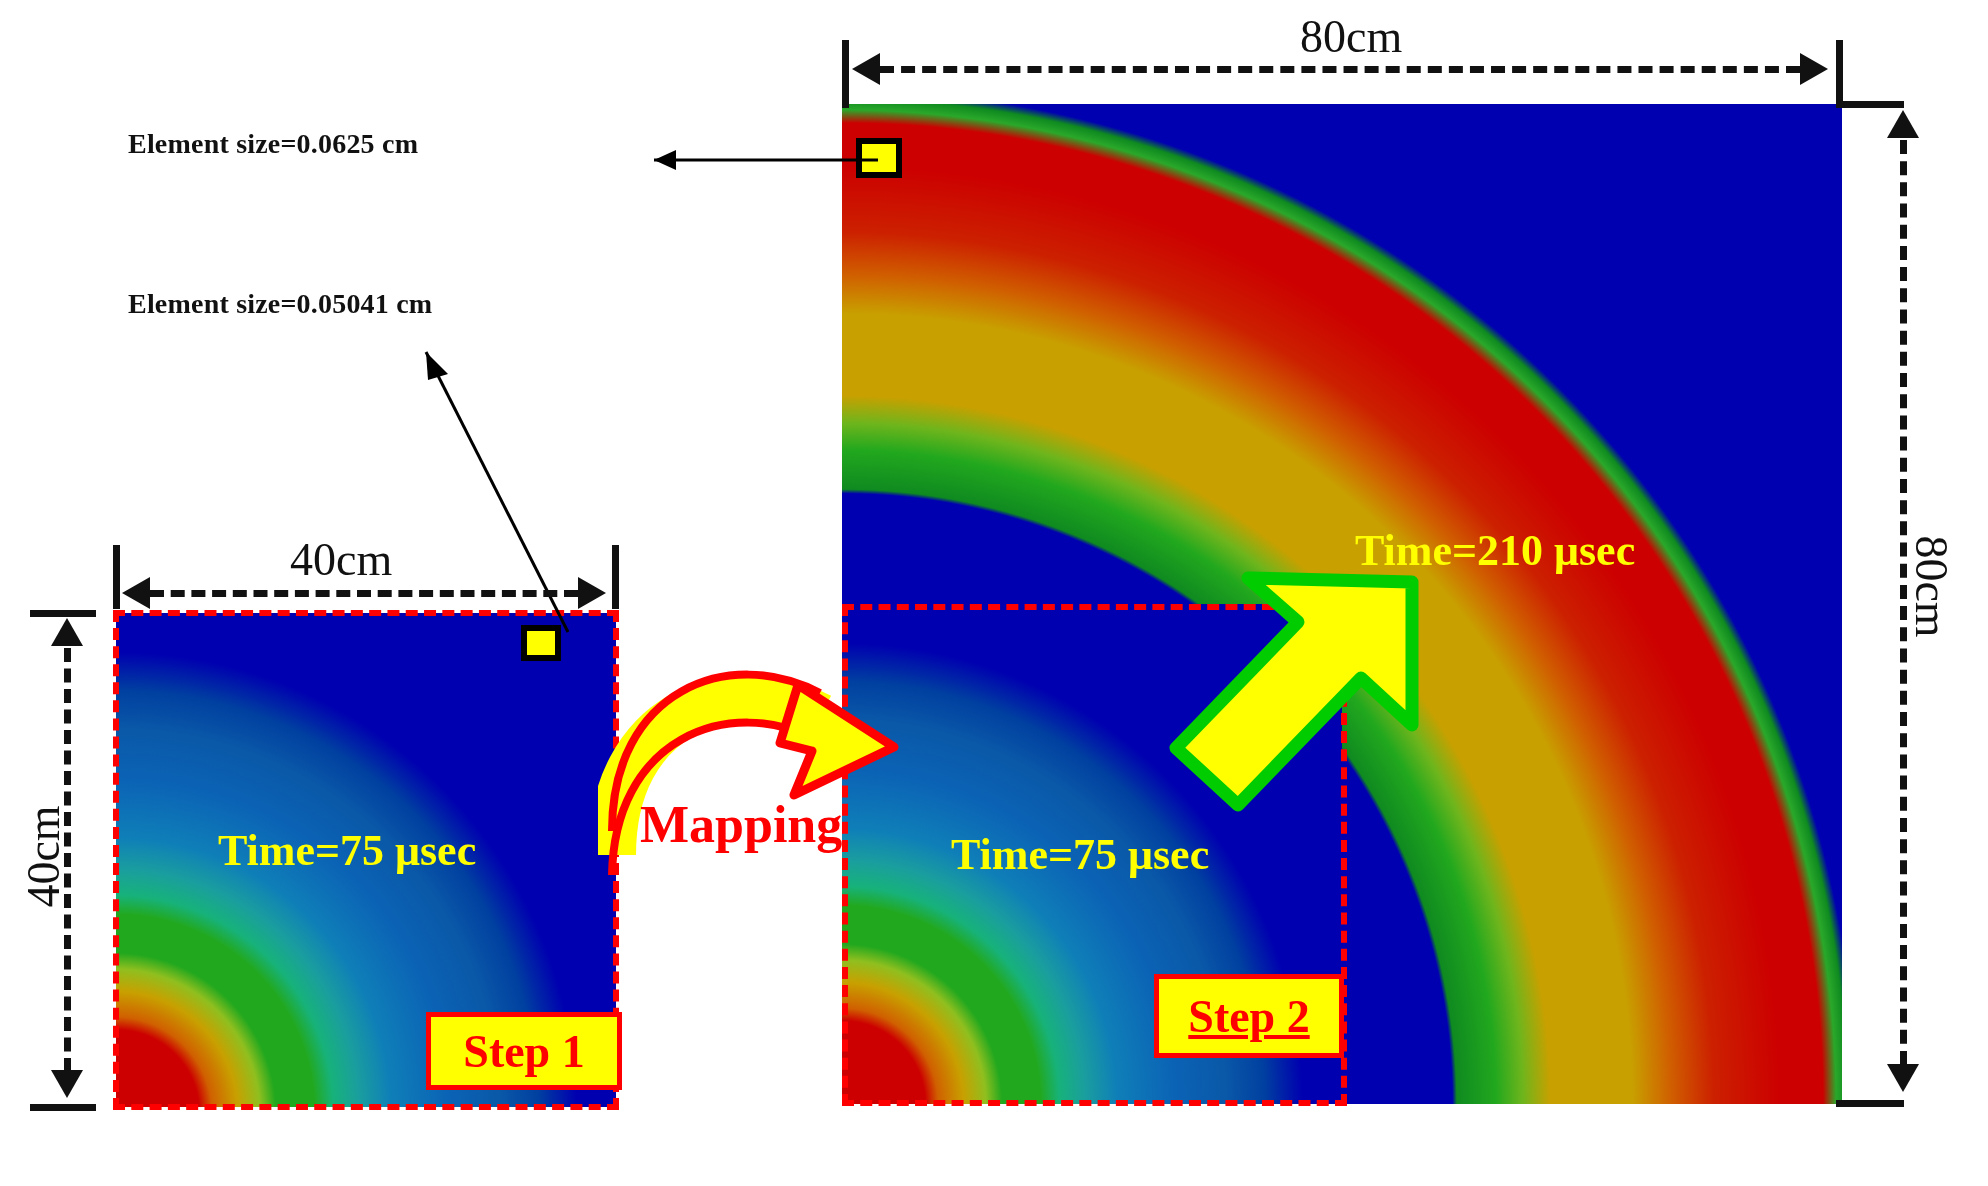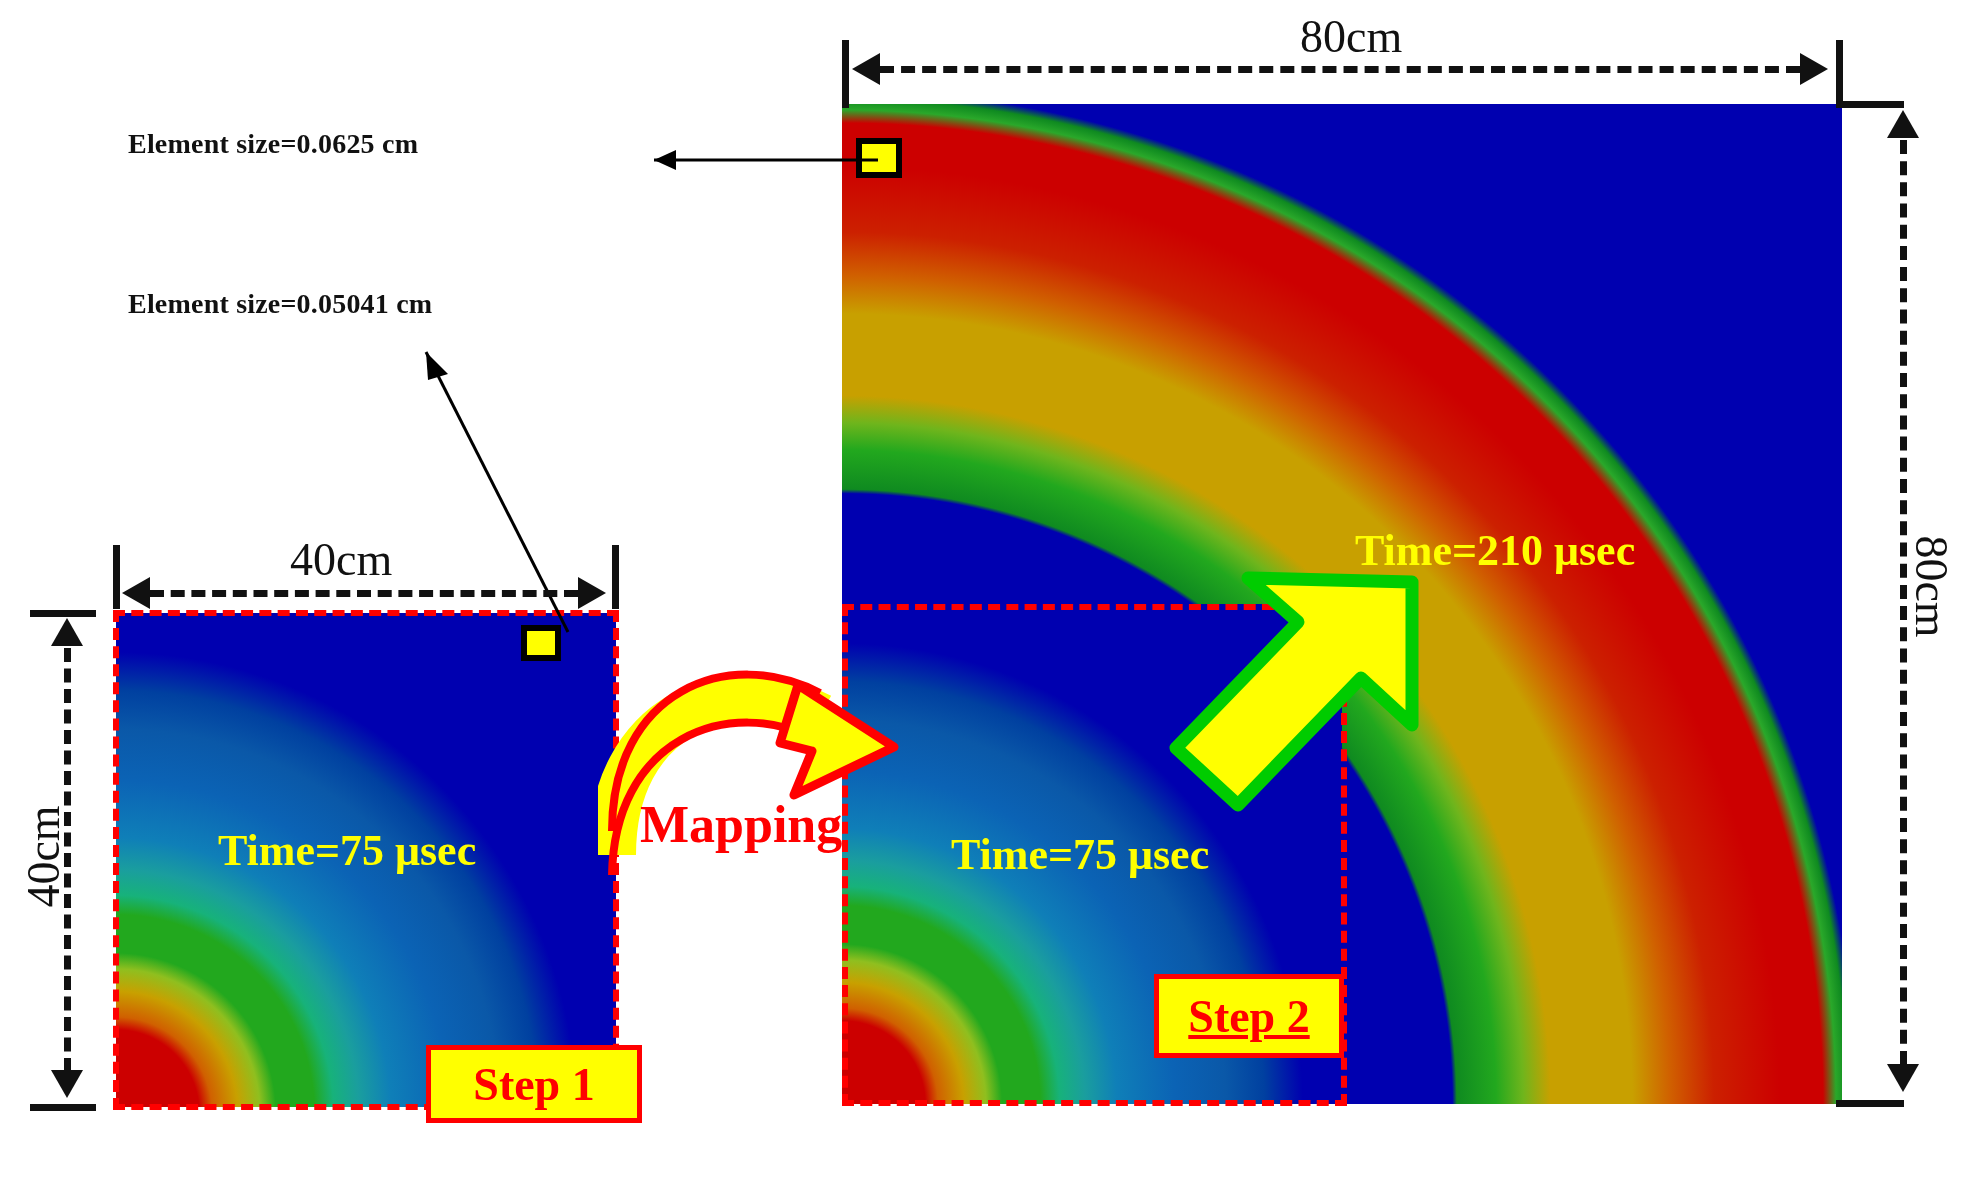--- a/index.html
+++ b/index.html
@@ -140,21 +140,21 @@
     <rect x="0" y="0" width="500" height="500" fill="url(#smallGrad)"></rect>
   </svg>
 </div>
 
 <div class="red-dash" style="left:113px;top:610px;width:506px;height:500px;"></div>
 
 <div class="el-marker" style="left:521px;top:625px;width:40px;height:36px;"></div>
 
 <div class="time-lbl" style="left:218px;top:825px;">Time=75 μsec</div>
 
-<div class="step-badge" style="left:426px;top:1045px;width:216px;height:78px;">Step 1</div>
+<div class="step-badge" style="left:426px;top:1012px;width:196px;height:78px;">Step 1</div>
 
 <svg class="abs" style="left:598px;top:655px;width:310px;height:220px;" viewBox="0 0 310 220">
   <path d="M 14,200 C 14,60 130,14 222,62" fill="none" stroke="#ffff00" stroke-width="48" stroke-linecap="butt"></path>
   <path d="M 14,200 C 14,60 130,14 222,62" fill="none" stroke="#ff0000" stroke-width="58" stroke-linecap="butt" opacity="0"></path>
   <path d="M 14,200 C 14,60 130,14 222,62" fill="none" stroke="#d6d000" stroke-width="48" stroke-linecap="butt" opacity="0.0"></path>
 
   <path d="M 14,200 C 14,60 130,14 222,62" fill="none" stroke="#ff0000" stroke-width="8" stroke-linecap="butt" transform="translate(0,-24)"></path>
   <path d="M 14,200 C 14,60 130,14 222,62" fill="none" stroke="#ff0000" stroke-width="8" stroke-linecap="butt" transform="translate(0,24)"></path>
 
   <polygon points="200,30 296,92 196,140 214,96 182,88" fill="#ffff00" stroke="#ff0000" stroke-width="9" stroke-linejoin="round"></polygon>

